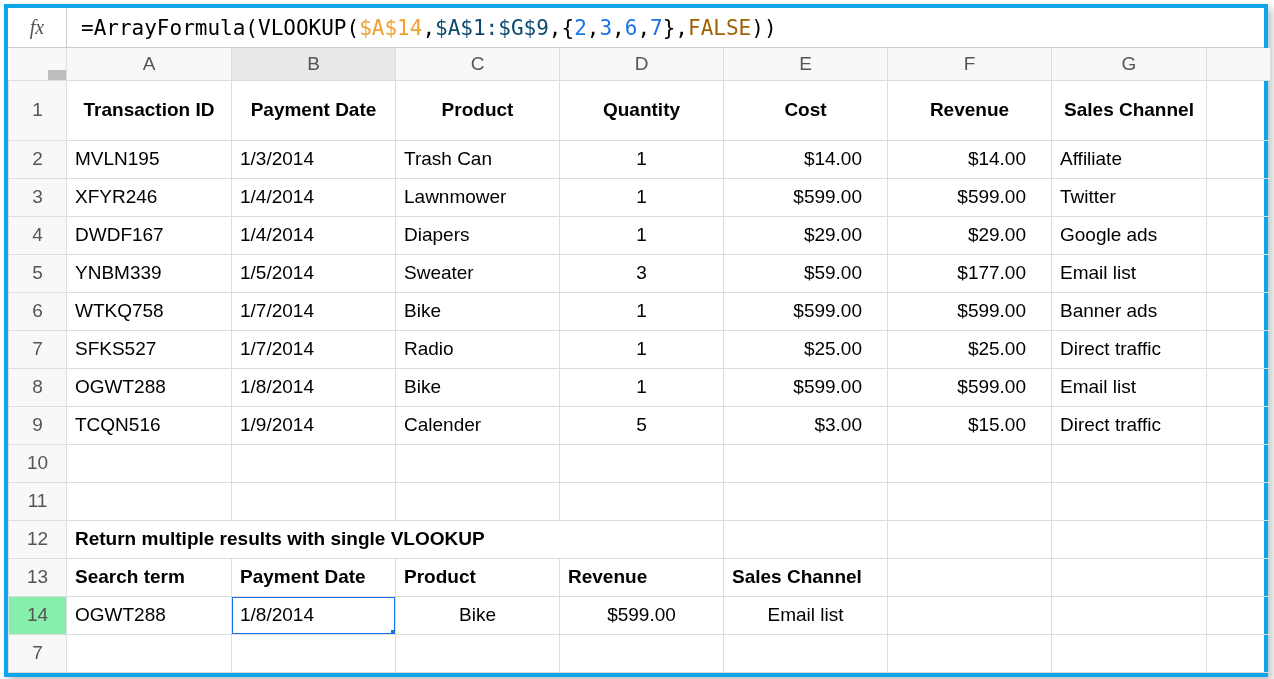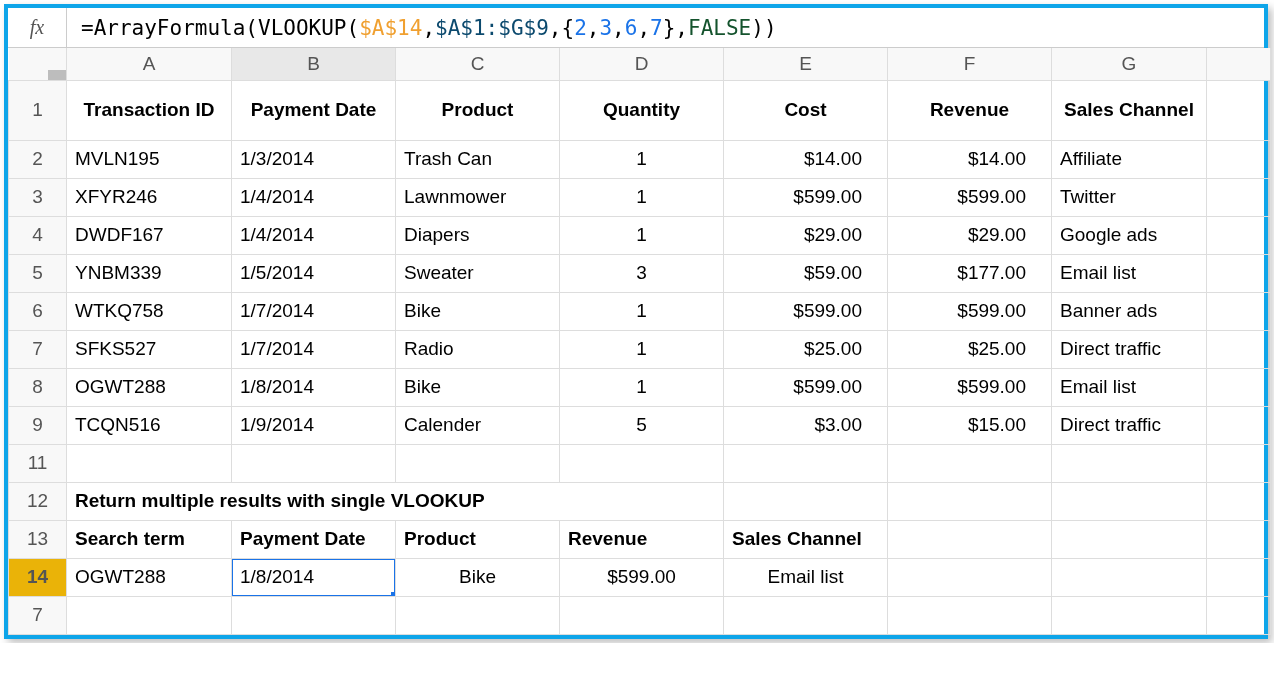--- a/index.html
+++ b/index.html
@@ -40,21 +40,21 @@
     font-family: "Consolas","Menlo",monospace;
     font-size: 21px;
     padding-left: 14px;
     white-space: pre;
     color: #000;
   }
   .formula-content .fn  { color: #000; }
   .formula-content .ref1{ color: #F0A030; }
   .formula-content .ref2{ color: #0c4a6e; }
   .formula-content .num { color: #1a73e8; }
-  .formula-content .kw  { color: #14532d; }
+  .formula-content .kw  { color: #a16207; }
 
   table.grid {
     border-collapse: collapse;
     table-layout: fixed;
     width: 100%;
   }
   table.grid th, table.grid td {
     border: 1px solid #ddd;
     font-size: 19px;
     overflow: hidden;
@@ -85,21 +85,21 @@
     background: #e8e8e8;
   }
   
   td.row-hdr {
     background: #f8f8f8;
     color: #555;
     text-align: center;
     width: 58px;
     border-left: none;
   }
-  td.row-hdr.sel { background: #eab308; font-weight: bold; }
+  td.row-hdr.sel { background: #86efac; }
 
   
   td.data {
     padding: 4px 8px;
     height: 38px;
     text-align: left;
   }
   td.data.center { text-align: center; }
   td.data.right  { text-align: right; padding-right: 25px;}
   tr.hdr1 td.data { height: 60px; font-weight: bold; text-align:center;margin-left:28px; }
@@ -266,20 +266,31 @@
       <td class="data">1/9/2014</td>
       <td class="data">Calender</td>
       <td class="data center">5</td>
       <td class="data right">$3.00</td>
       <td class="data right">$15.00</td>
       <td class="data">Direct traffic</td>
       <td class="data"></td>
     </tr>
 
     <tr>
+      <td class="row-hdr">10</td>
+      <td class="data"></td>
+          <td class="data"></td>
+          <td class="data"></td>
+          <td class="data"></td>
+          <td class="data"></td>
+          <td class="data"></td>
+          <td class="data"></td>
+          <td class="data"></td>
+    </tr>
+    <tr>
       <td class="row-hdr">11</td>
       <td class="data"></td>
           <td class="data"></td>
           <td class="data"></td>
           <td class="data"></td>
           <td class="data"></td>
           <td class="data"></td>
           <td class="data"></td>
           <td class="data"></td>
     </tr>

